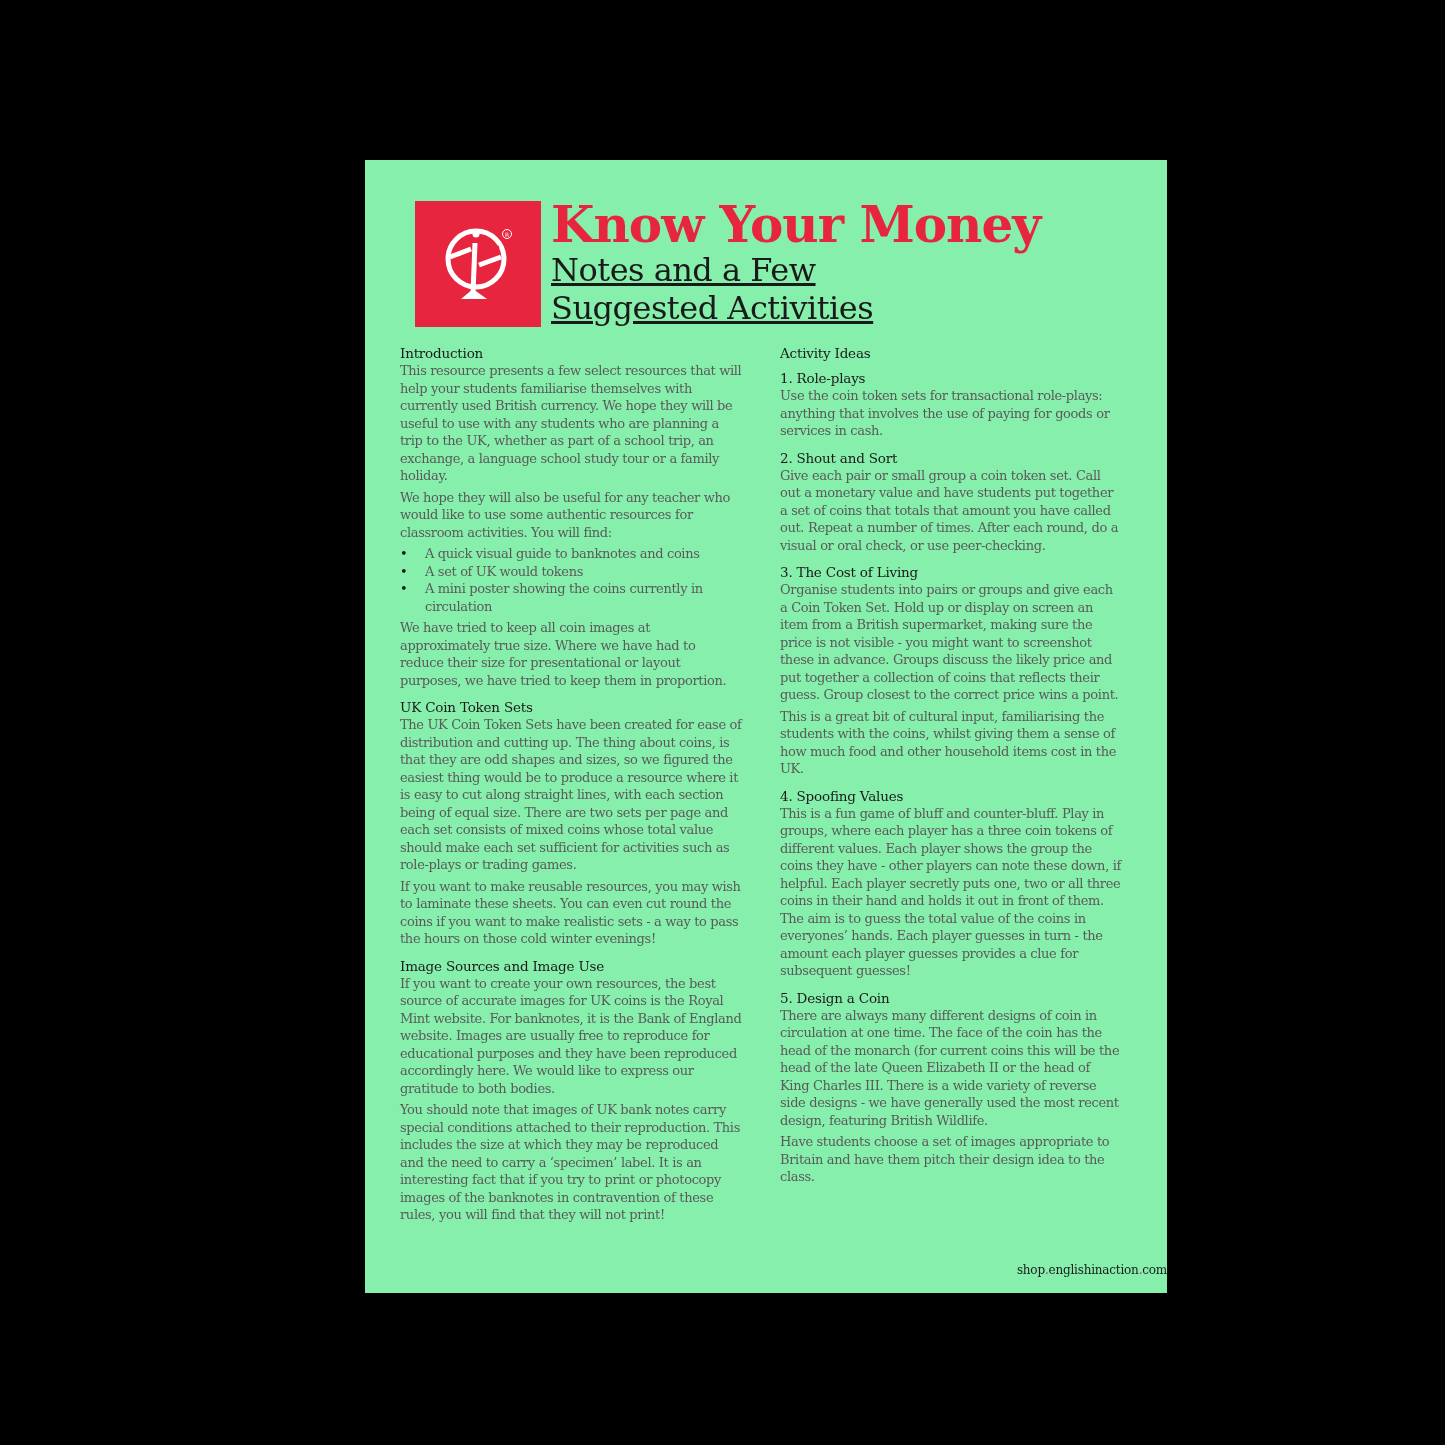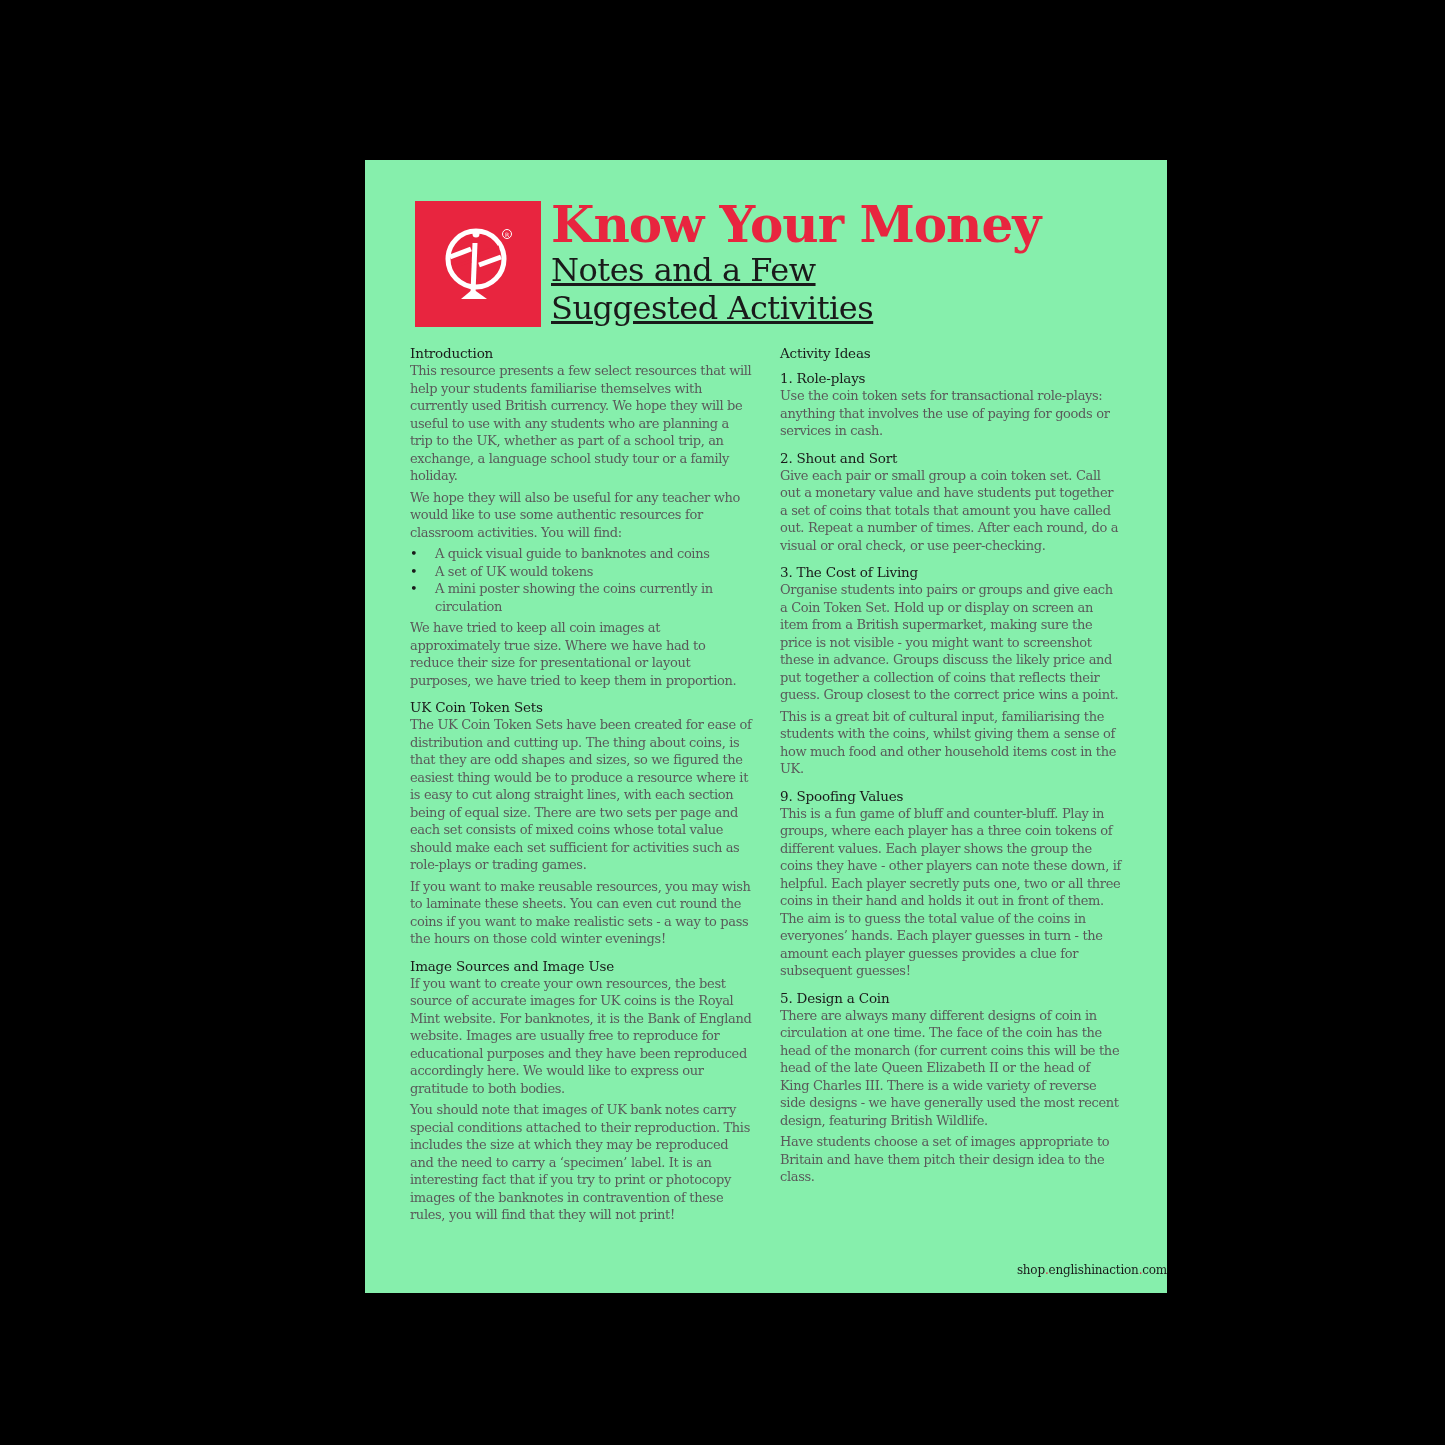--- a/index.html
+++ b/index.html
@@ -65,21 +65,21 @@
     .col {
       position: absolute;
       top: 184px;
       width: 342px;
       font-family: "DejaVu Serif", serif;
       font-size: 13px;
       line-height: 17.5px;
       color: #5a5a5a;
       letter-spacing: -0.35px;
     }
-    .col-left { left: 45px; }
+    .col-left { left: 35px; }
     .col-right { left: 415px; }
     .section-heading {
       margin: 0;
       color: #1a1a1a;
       font-size: 13.5px;
       font-weight: normal;
       line-height: 18px;
       letter-spacing: -0.2px;
     }
     .para {
@@ -200,21 +200,21 @@
       <p class="para">Give each pair or small group a coin token set. Call out a monetary value and have students put together a set of coins that totals that amount you have called out. Repeat a number of times. After each round, do a visual or oral check, or use peer-checking.</p>
     </div>
 
     <div class="section">
       <h4 class="section-heading">3. The Cost of Living</h4>
       <p class="para">Organise students into pairs or groups and give each a Coin Token Set. Hold up or display on screen an item from a British supermarket, making sure the price is not visible - you might want to screenshot these in advance. Groups discuss the likely price and put together a collection of coins that reflects their guess. Group closest to the correct price wins a point.</p>
       <p class="para">This is a great bit of cultural input, familiarising the students with the coins, whilst giving them a sense of how much food and other household items cost in the UK.</p>
     </div>
 
     <div class="section">
-      <h4 class="section-heading">9. Spoofing Values</h4>
+      <h4 class="section-heading">4. Spoofing Values</h4>
       <p class="para">This is a fun game of bluff and counter-bluff. Play in groups, where each player has a three coin tokens of different values. Each player shows the group the coins they have - other players can note these down, if helpful. Each player secretly puts one, two or all three coins in their hand and holds it out in front of them. The aim is to guess the total value of the coins in everyones’ hands. Each player guesses in turn - the amount each player guesses provides a clue for subsequent guesses!</p>
     </div>
 
     <div class="section">
       <h4 class="section-heading">5. Design a Coin</h4>
       <p class="para">There are always many different designs of coin in circulation at one time. The face of the coin has the head of the monarch (for current coins this will be the head of the late Queen Elizabeth II or the head of King Charles III. There is a wide variety of reverse side designs - we have generally used the most recent design, featuring British Wildlife.</p>
       <p class="para">Have students choose a set of images appropriate to Britain and have them pitch their design idea to the class.</p>
     </div>
   </div>
 

